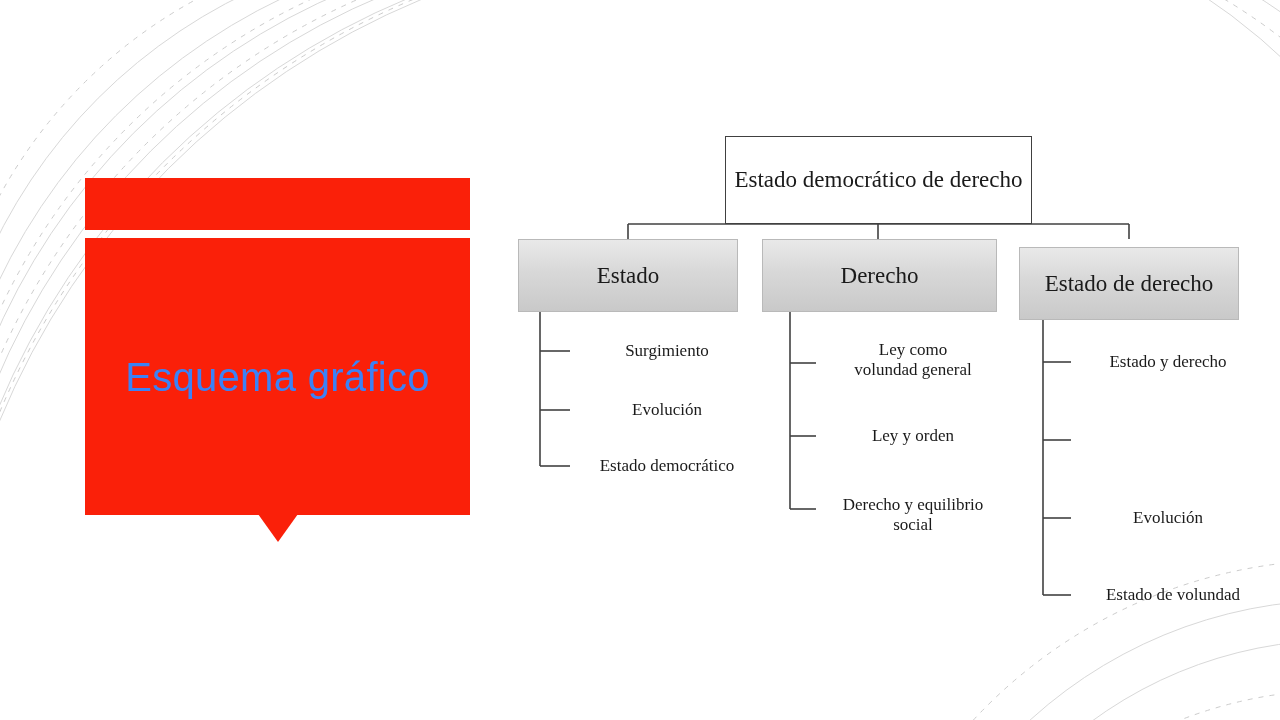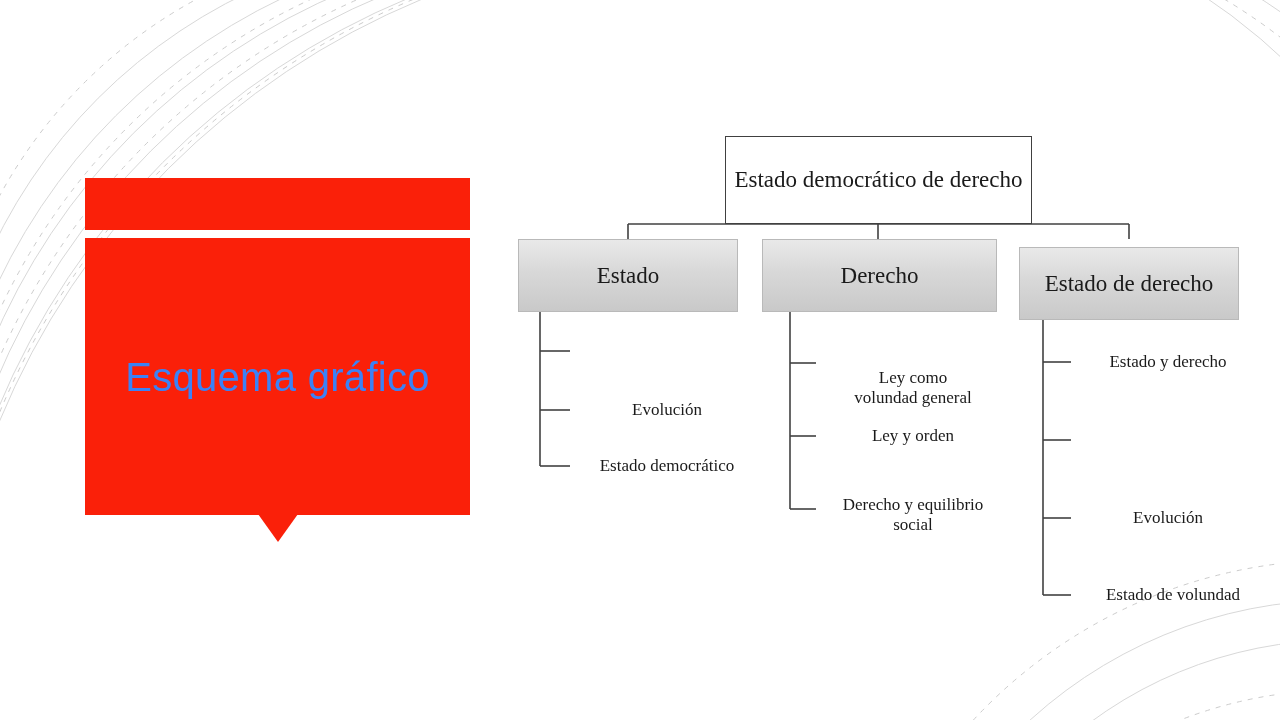--- a/index.html
+++ b/index.html
@@ -194,24 +194,25 @@
       <path d="M 1043 595 L 1071 595"></path>
     </g>
   </svg>
 
   <div class="root-node" id="node-root">Estado democrático de derecho</div>
 
   <div class="branch-node" id="node-estado">Estado</div>
   <div class="branch-node" id="node-derecho">Derecho</div>
   <div class="branch-node" id="node-estado-derecho">Estado de derecho</div>
 
+  <div class="leaf-label" style="left:572px; top:341px; width:190px;">Surgimiento</div>
   <div class="leaf-label" style="left:572px; top:400px; width:190px;">Evolución</div>
   <div class="leaf-label" style="left:572px; top:456px; width:190px;">Estado democrático</div>
 
-  <div class="leaf-label" style="left:818px; top:340px; width:190px;margin-top:28px;">Ley como
+  <div class="leaf-label" style="left:818px; top:340px; width:190px;">Ley como
 volundad general</div>
   <div class="leaf-label" style="left:818px; top:426px; width:190px;">Ley y orden</div>
   <div class="leaf-label" style="left:818px; top:495px; width:190px;">Derecho y equilibrio
 social</div>
 
   <div class="leaf-label" style="left:1073px; top:352px; width:190px;">Estado y derecho</div>
   <div class="leaf-label" style="left:1073px; top:508px; width:190px;">Evolución</div>
   <div class="leaf-label" style="left:1073px; top:585px; width:200px;">Estado de volundad</div>
 
 </div>

